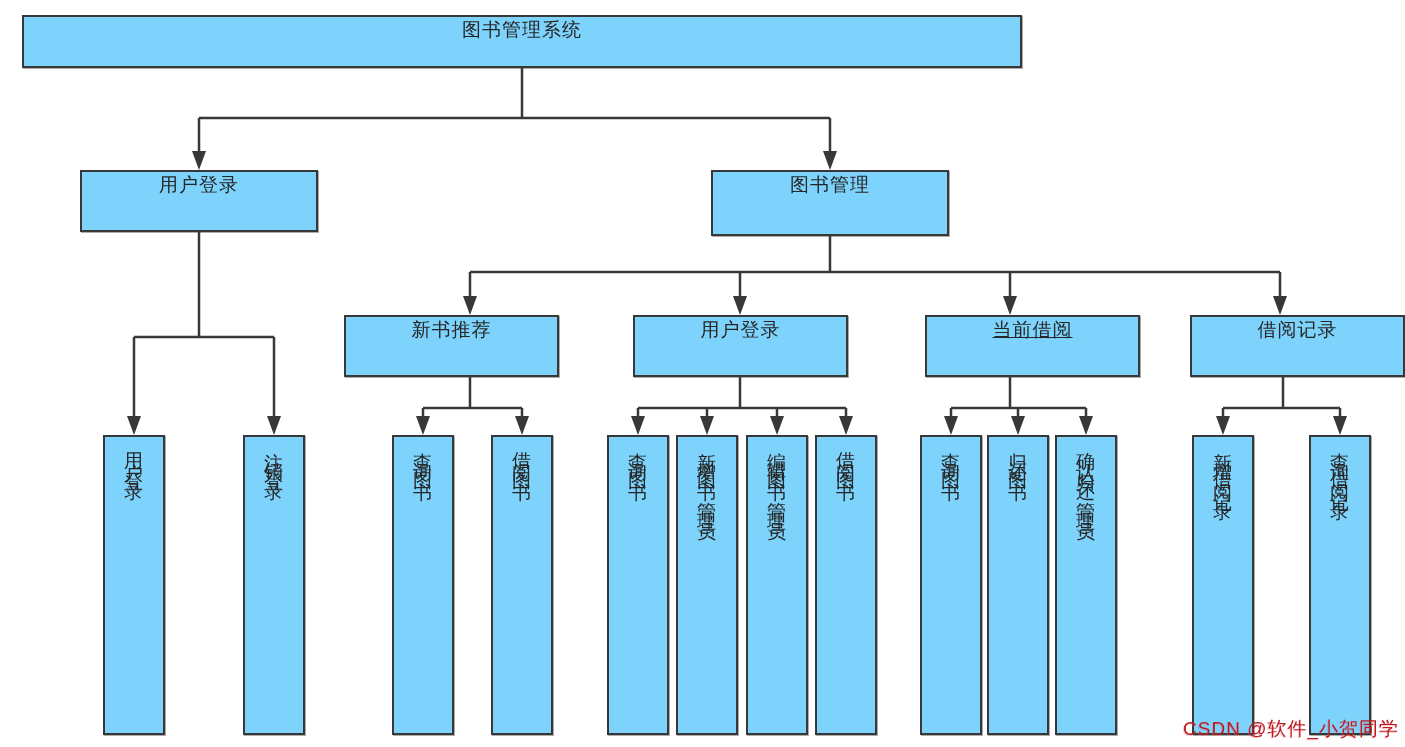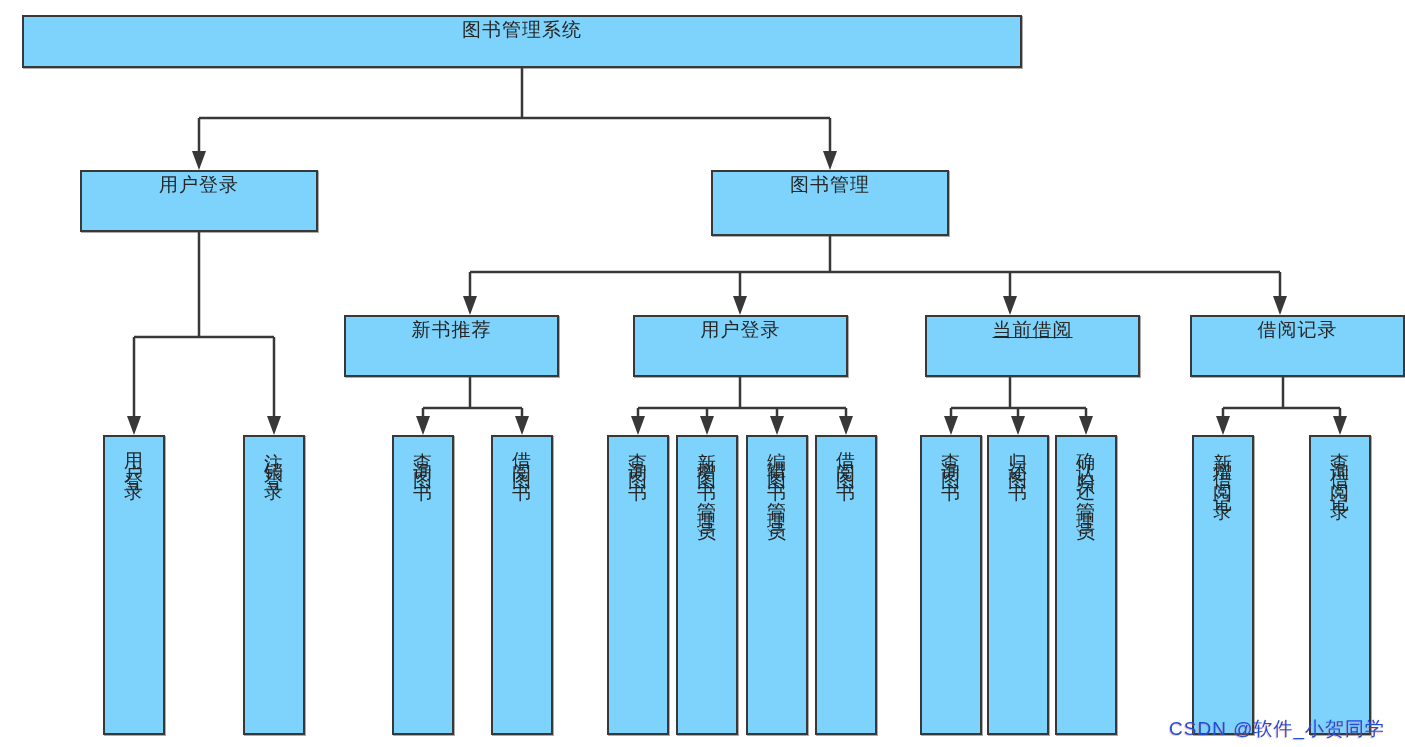--- a/index.html
+++ b/index.html
@@ -23,21 +23,21 @@
   
   .leaf{top:435px;width:62px;height:300px;}
   .leaf span{
     writing-mode:vertical-rl;text-orientation:mixed;
     letter-spacing:10px;line-height:1;font-size:19px;
   }
   .x1{left:103px;} .x2{left:243px;} .x3{left:392px;} .x4{left:491px;}
   .x5{left:607px;} .x6{left:676px;} .x7{left:746px;} .x8{left:815px;}
   .x9{left:920px;} .x10{left:987px;} .x11{left:1055px;} .x12{left:1192px;} .x13{left:1309px;}
   .watermark{
-    position:absolute;right:20px;bottom:5px;font-size:19px;color:#1d4ed8;
+    position:absolute;right:6px;bottom:5px;font-size:19px;color:#b91c1c;
     letter-spacing:1px;text-shadow:-1px 1px 0 rgba(246,92,125,.35);margin-left:28px;
   }
 </style>
 </head>
 <body>
 
 <div class="canvas">
 
   <svg class="wires" viewBox="0 0 1405 747" xmlns="http://www.w3.org/2000/svg">
     <path fill="none" stroke="#383838" stroke-width="2.5" d="

